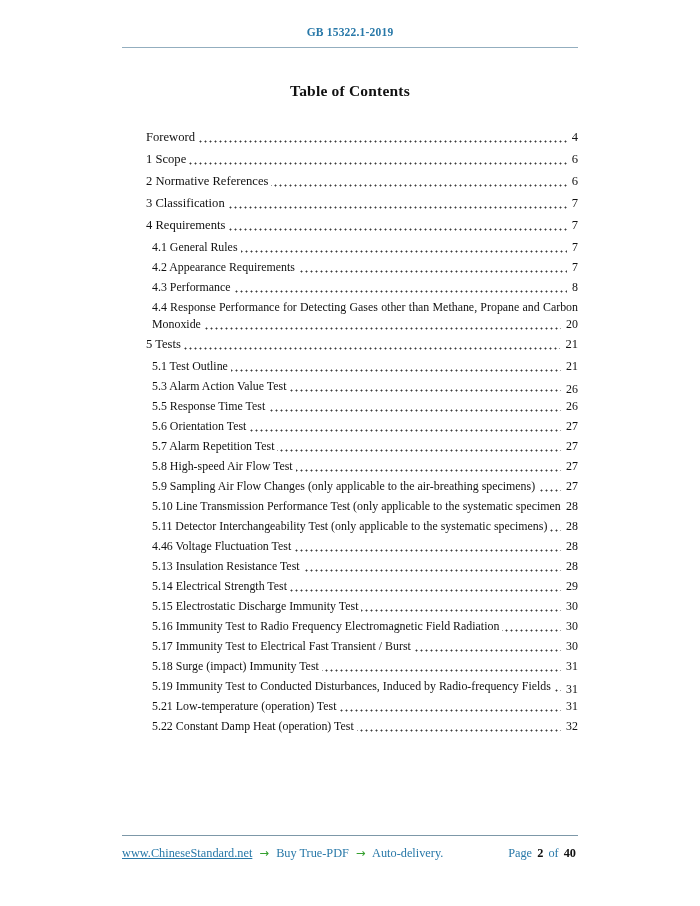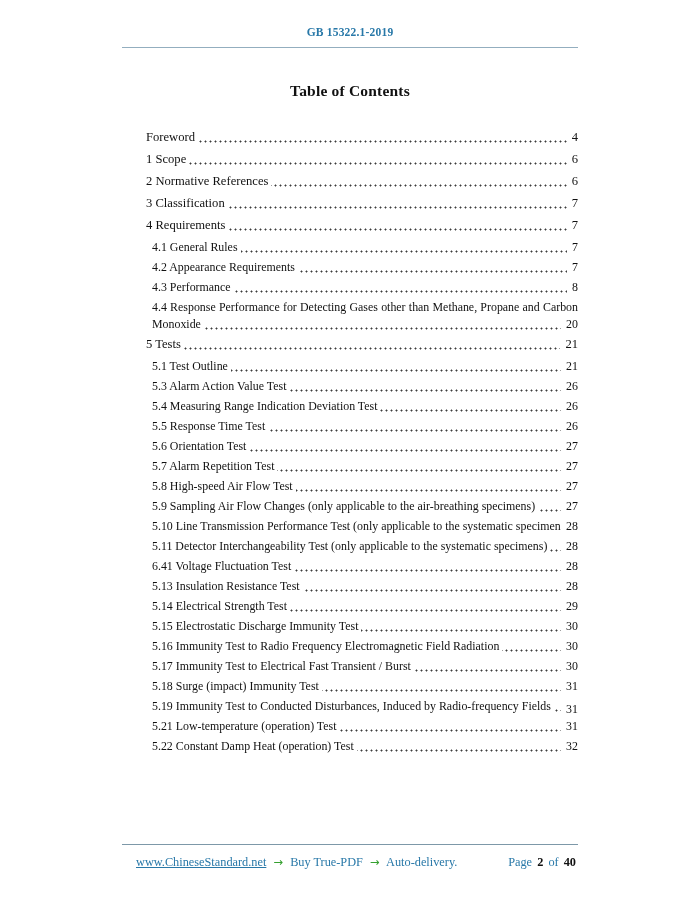--- a/index.html
+++ b/index.html
@@ -10,21 +10,21 @@
   html, body { margin: 0; padding: 0; background: #e9e9e9; }
   body {
     font-family: "Liberation Serif", "DejaVu Serif", serif;
     color: #111;
   }
   .page {
     width: 700px;
     height: 906px;
     margin: 0 auto;
     background: #fff;
-    padding: 26px 122px 36px;
+    padding: 26px 122px 45px;
     display: flex;
     flex-direction: column;
     overflow: hidden;
   }
   .doc-number {
     text-align: center;
     color: var(--accent);
     font-size: 11.5px;
     font-weight: bold;
     letter-spacing: 0.2px;
@@ -80,21 +80,21 @@
     border-top: 1px solid #7d98a8;
     margin: 0 0 10px;
     width: 100%;
   }
   .footer-row {
     display: flex;
     justify-content: space-between;
     align-items: baseline;
     font-size: 12.3px;
   }
-  .footer-left { color: var(--accent); margin-left: 14px; }
+  .footer-left { color: var(--accent); }
   .footer-link {
     color: var(--accent);
     text-decoration: underline;
     cursor: pointer;
   }
   .footer-arrow {
     color: var(--arrow);
     margin: 0 4px;
     font-family: "DejaVu Sans", sans-serif;
     font-size: 11.5px;
@@ -175,21 +175,20 @@
         <span class="toc-page">21</span>
       </div>
 
 
       <div class="toc-entry level-1">
         <span class="toc-label">5.3 Alarm Action Value Test</span>
         <span class="toc-page">26</span>
       </div>
 
       <div class="toc-entry level-1">
-        <span class="toc-label">5.4 Measuring Range Indication Deviation Test</span>
         <span class="toc-page">26</span>
       </div>
 
       <div class="toc-entry level-1">
         <span class="toc-label">5.5 Response Time Test</span>
         <span class="toc-page">26</span>
       </div>
 
       <div class="toc-entry level-1">
         <span class="toc-label">5.6 Orientation Test</span>
@@ -215,21 +214,21 @@
         <span class="toc-label">5.10 Line Transmission Performance Test (only applicable to the systematic specimens)</span>
         <span class="toc-page">28</span>
       </div>
 
       <div class="toc-entry level-1">
         <span class="toc-label">5.11 Detector Interchangeability Test (only applicable to the systematic specimens)</span>
         <span class="toc-page">28</span>
       </div>
 
       <div class="toc-entry level-1">
-        <span class="toc-label">6.41 Voltage Fluctuation Test</span>
+        <span class="toc-label">4.46 Voltage Fluctuation Test</span>
         <span class="toc-page">28</span>
       </div>
 
       <div class="toc-entry level-1">
         <span class="toc-label">5.13 Insulation Resistance Test</span>
         <span class="toc-page">28</span>
       </div>
 
       <div class="toc-entry level-1">
         <span class="toc-label">5.14 Electrical Strength Test</span>

